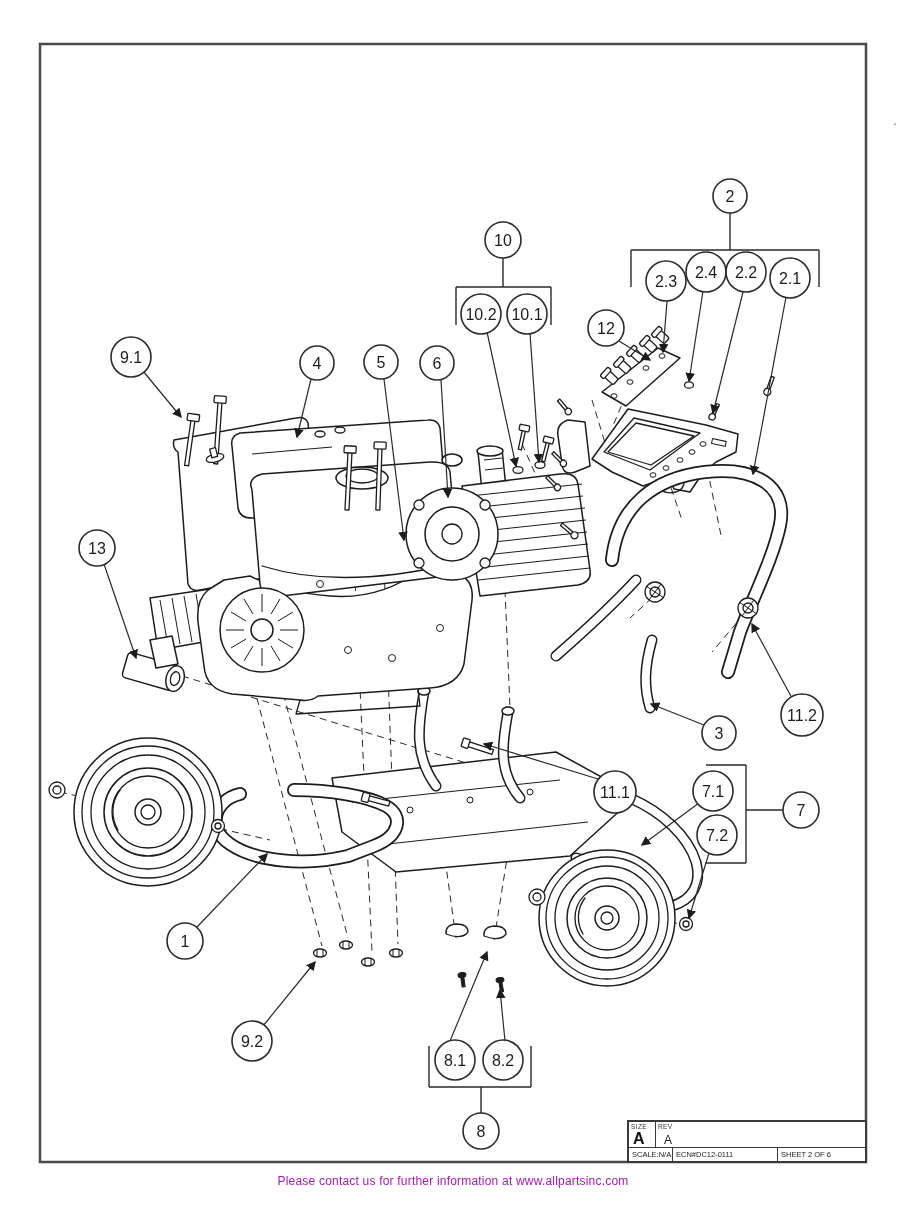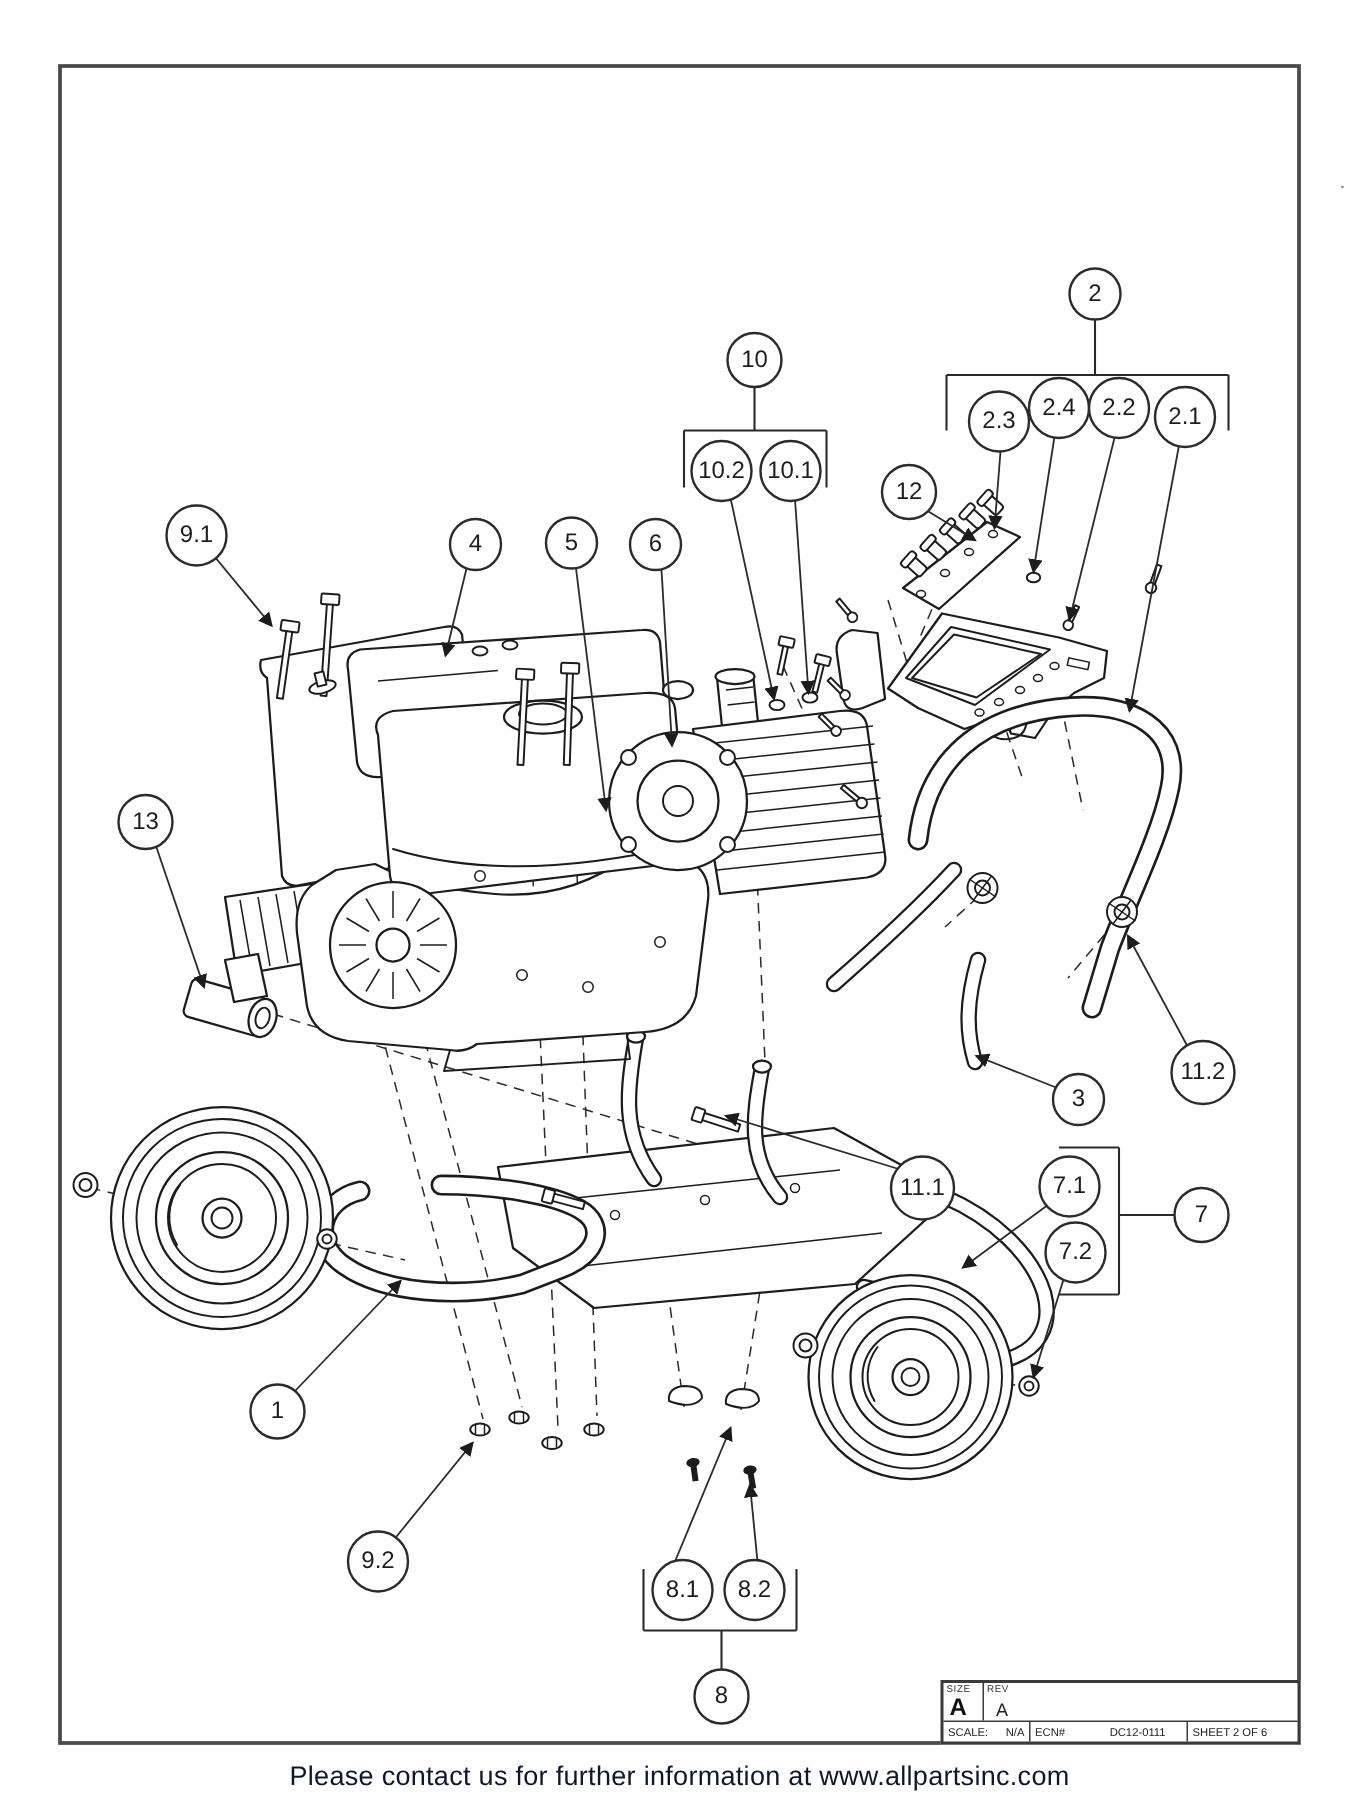--- a/index.html
+++ b/index.html
@@ -33,26 +33,26 @@
   .dwg-cell{flex:1;}
   .rev-cell{width:25px;border-right:none;}
   .tb-lbl{font-size:6.5px;color:#333;position:absolute;top:1px;left:2px;letter-spacing:.4px;white-space:nowrap;}
   .size-val{font-size:16px;font-weight:bold;color:#111;position:absolute;bottom:-1px;left:4px;}
   .dwg-val{font-size:20px;color:#222;text-align:center;margin-top:8px;letter-spacing:1px;}
   .rev-val{font-size:12px;color:#222;position:absolute;bottom:0px;left:8px;}
   .tb-bot{display:flex;height:13px;font-size:7.5px;color:#222;align-items:center;}
   .bot-cell{border-right:1.5px solid #3a3a3a;height:100%;display:flex;align-items:center;
             padding:0 3px;box-sizing:border-box;white-space:nowrap;}
   .bot-cell:last-child{border-right:none;}
-  .scale-cell{width:58px;justify-content:space-between;}
-  .ecn-cell{width:105px;justify-content:space-between;padding-right:14px;gap:28px;}
+  .scale-cell{width:44px;justify-content:space-between;}
+  .ecn-cell{width:105px;padding-right:14px;}
   .sheet-cell{flex:1;text-align:center;}
 
   .footer{position:absolute;left:0;right:0;top:1174px;text-align:center;
-          color:#0f172a;font-size:18px;letter-spacing:.2px;}
+          color:#a21caf;font-size:12px;letter-spacing:.2px;}
   .stray-dot{position:absolute;left:893px;top:112px;color:#777;font-size:14px;}
 </style>
 </head>
 <body>
 
 <div class="page">
 
 <svg width="906" height="1208" viewBox="0 0 906 1208">
   <defs>
     <marker id="arw" viewBox="0 0 10 10" refX="8.5" refY="5" markerWidth="8" markerHeight="8" orient="auto-start-reverse">

